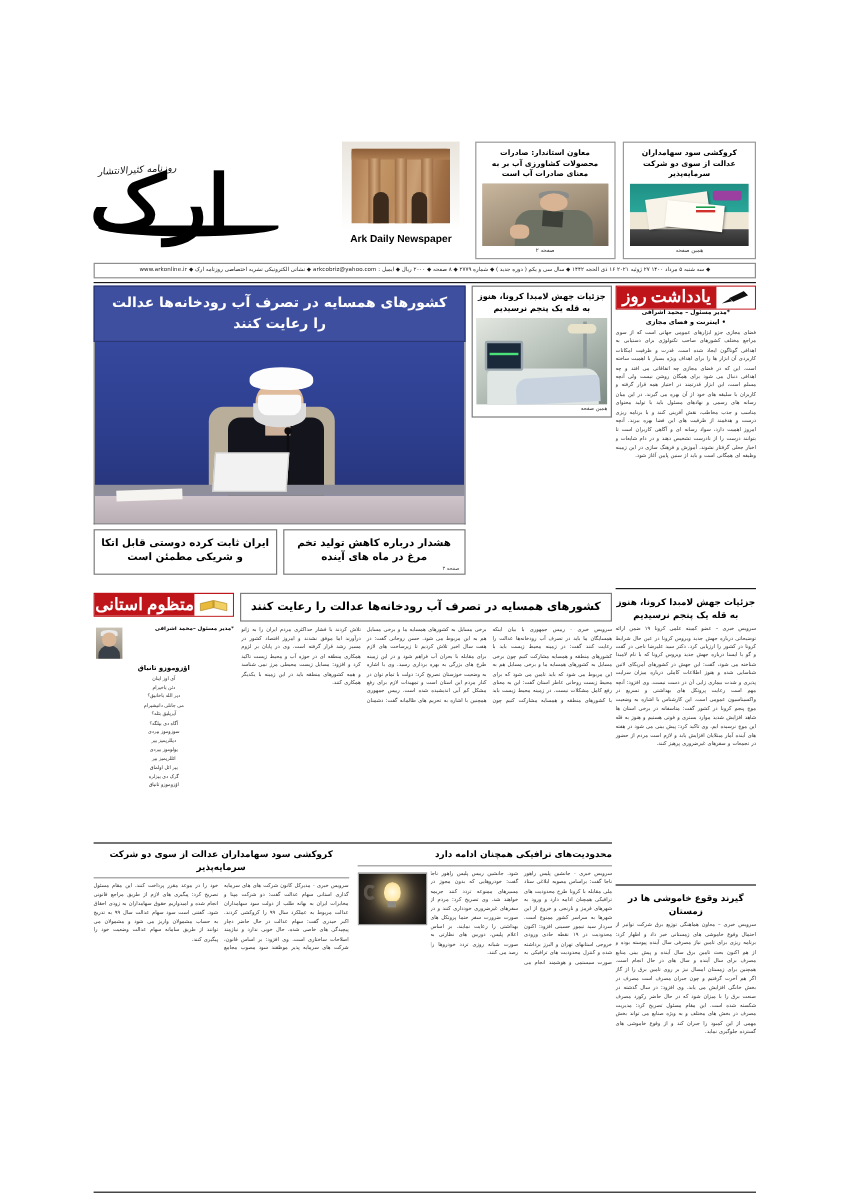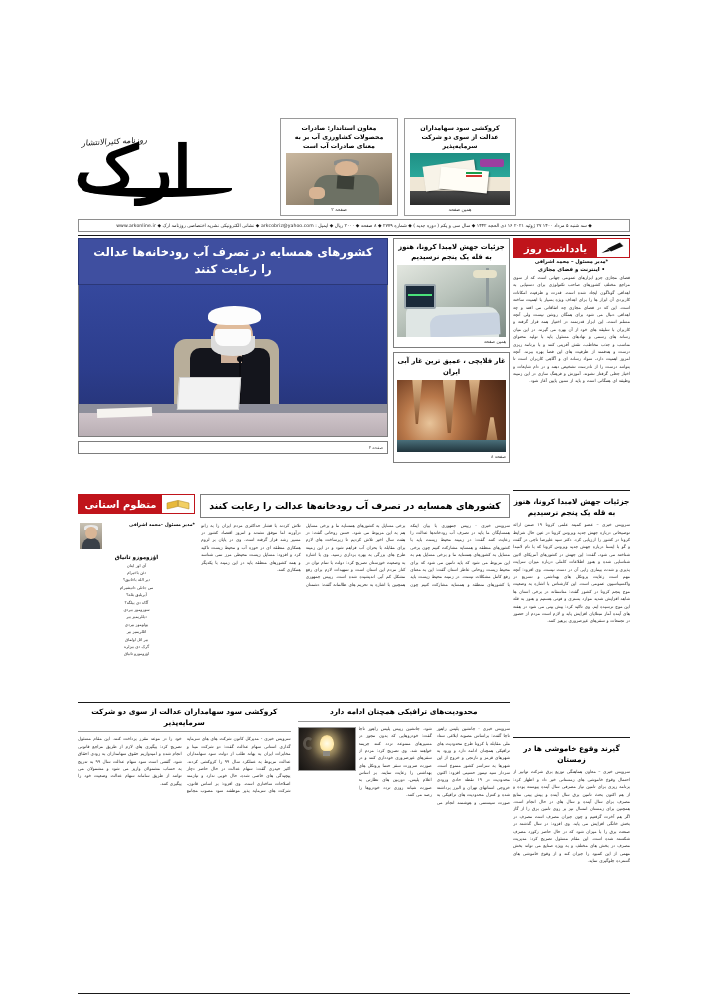--- a/index.html
+++ b/index.html
@@ -121,22 +121,23 @@
   
   .rule-top { position:absolute; left:78px; top:235px; width:552px; height:1px; background:#1a1a1a; }
 
   
   .sidebar {
     position: absolute; left: 513px; top: 238px; width: 117px; bottom: 0;
   }
   .sec-head {
     background: #c0141b; color: #fff; height: 18px;
     display: flex; align-items: center; justify-content: center;
-    font-size: 10px; font-weight: 700; direction: rtl;
+    font-size: 14px; font-weight: 700; direction: rtl;
     border: 1px solid #8d0f14;
+    font-family: Liberation Serif, serif;
   }
   .sec-head-wrap { display:flex; align-items:stretch; border:1px solid #c0141b; background:#fff; }
   .sec-head-wrap .sec-head { flex:1; border:0; }
   .sec-icon { width:32px; display:flex; align-items:center; justify-content:center; background:#fff; }
   .pen-svg { width: 26px; height: 14px; }
   .book-svg { width: 24px; height: 15px; }
 
   .sb-title {
     font-size: 7.4px; font-weight: 700; text-align: center; direction: rtl;
     line-height: 1.5; margin: 5px 0 3px; color: #000;
@@ -246,20 +247,32 @@
 <div class="page">
 
   <div class="masthead">
 
     <div class="logo-block">
       <div class="logo-kasir">روزنامه کثیرالانتشار</div>
       <div class="logo-ark">ارک</div>
       <div class="logo-swash"></div>
     </div>
 
+    <div class="tower-block">
+      <div class="tower-img">
+        <div class="tower-body">
+          <div class="tower-col c1"></div>
+          <div class="tower-col c2"></div>
+          <div class="tower-col c3"></div>
+          <div class="arch-l"></div>
+          <div class="arch-r"></div>
+        </div>
+      </div>
+      <div class="tower-caption">Ark Daily Newspaper</div>
+    </div>
 
     <div class="head-box head-box-2">
       <div class="hb-title">معاون استاندار: صادرات محصولات کشاورزی آب بر به معنای صادرات آب است</div>
       <div class="hb-pic pic-man">
         <div class="wall"></div>
           <div class="body"></div>
           <div class="shirt"></div>
         <div class="hair"></div>
           <div class="head"></div>
           <div class="hand"></div>
@@ -323,32 +336,20 @@
           <div class="bg"></div>
             <div class="bed"></div>
             <div class="sheet"></div>
           <div class="mon"></div>
             <div class="pole"></div>
             <div class="lamp"></div>
         </div>
         <div class="nc-foot">همین صفحه</div>
       </div>
 
-      <div class="news-card">
-        <div class="nc-title">غار قلایچی ، عمیق ترین غار آبی ایران</div>
-        <div class="nc-pic pic-cave">
-          <div class="bg"></div>
-            <div class="st1"></div>
-            <div class="st2"></div>
-          <div class="st3"></div>
-            <div class="st4"></div>
-            <div class="pool"></div>
-        </div>
-        <div class="nc-foot">صفحه ۸</div>
-      </div>
     </div>
 
     <div class="col-center">
       <div class="head-banner">کشورهای همسایه در تصرف آب رودخانه‌ها عدالت را رعایت کنند</div>
       <div class="lead-pic pic-press">
         <div class="bg"></div>
         <div class="chair"></div>
         <div class="torso"></div>
         <div class="neck"></div>
         <div class="face"></div>
@@ -357,21 +358,26 @@
         <div class="mask"></div>
         <div class="mic"></div>
         <div class="tabletop"></div>
         <div class="tablefront"></div>
         <div class="laptop"></div>
         <div class="papers"></div>
       </div>
 
       <div class="twin-heads">
         <div class="twin-head">
+          <span>هشدار درباره کاهش تولید تخم مرغ در ماه های آینده</span>
           <span class="sm">صفحه ۳</span>
+        </div>
+        <div class="twin-head">
+          <span>ایران ثابت کرده دوستی قابل اتکا و شریکی مطمئن است</span>
+          <span class="sm"></span>
         </div>
       </div>
     </div>
 
     <div style="position:absolute; left:0; top:256px; width:432px;">
       <div style="display:flex; gap:5px; align-items:stretch;">
         <div style="flex:1;">
           <div style="border:1px solid #7d7d7d; padding:4px 6px;">
             <div class="sect-title" style="margin:0;">کشورهای همسایه در تصرف آب رودخانه‌ها عدالت را رعایت کنند</div>
           </div>
@@ -421,21 +427,21 @@
 اؤزوموزو تانیاق</div>
         </div>
       </div>
     </div>
 
     <div style="position:absolute; left:0; top:460px; width:432px;">
       <div class="hr-thin"></div>
       <div style="display:flex; gap:7px;">
 
         <div style="flex:1;">
-          <div class="sect-title" style="font-size:7.4px;">محدودیت‌های ترافیکی همچنان ادامه دارد</div>
+          <div class="sect-title" style="font-size:7.4px;text-align:right;">محدودیت‌های ترافیکی همچنان ادامه دارد</div>
           <div class="hr-thin2"></div>
           <div style="overflow:hidden;">
             <div class="inline-pic pic-bulb">
               <div class="bg"></div>
                 <div class="hook"></div>
                 <div class="glass"></div>
                 <div class="base"></div>
             </div>
             <div class="body-txt c2" style="height:158px; overflow:hidden;">سرویس خبری - جانشین پلیس راهور ناجا گفت: براساس مصوبه ابلاغی ستاد ملی مقابله با کرونا طرح محدودیت های ترافیکی همچنان ادامه دارد و ورود به شهرهای قرمز و نارنجی و خروج از این شهرها به سراسر کشور ممنوع است. سردار سید تیمور حسینی افزود: اکنون محدودیت در ۱۹ نقطه حادی ورودی خروجی استانهای تهران و البرز برداشته شده و کنترل محدودیت های ترافیکی به صورت سیستمی و هوشمند انجام می شود. جانشین رییس پلیس راهور ناجا گفت: خودروهایی که بدون مجوز در مسیرهای ممنوعه تردد کنند جریمه خواهند شد. وی تصریح کرد: مردم از سفرهای غیرضروری خودداری کنند و در صورت ضرورت سفر حتما پروتکل های بهداشتی را رعایت نمایند. بر اساس اعلام پلیس، دوربین های نظارتی به صورت شبانه روزی تردد خودروها را رصد می کنند.</div>
           </div>

